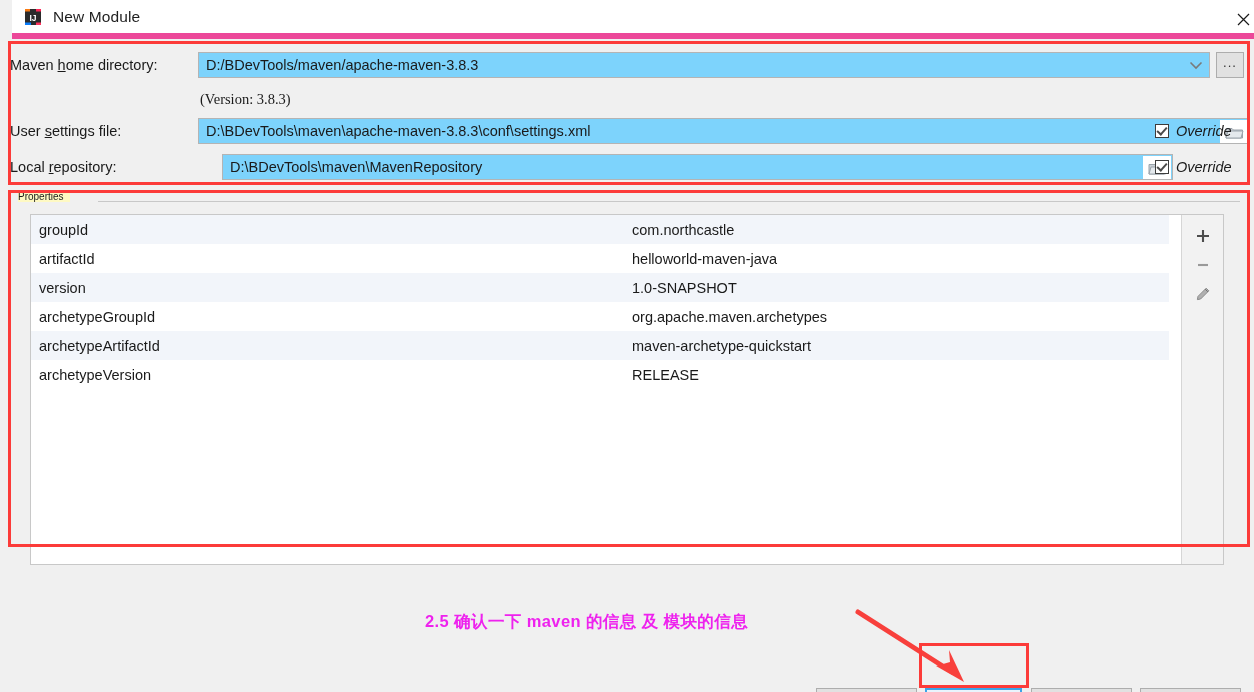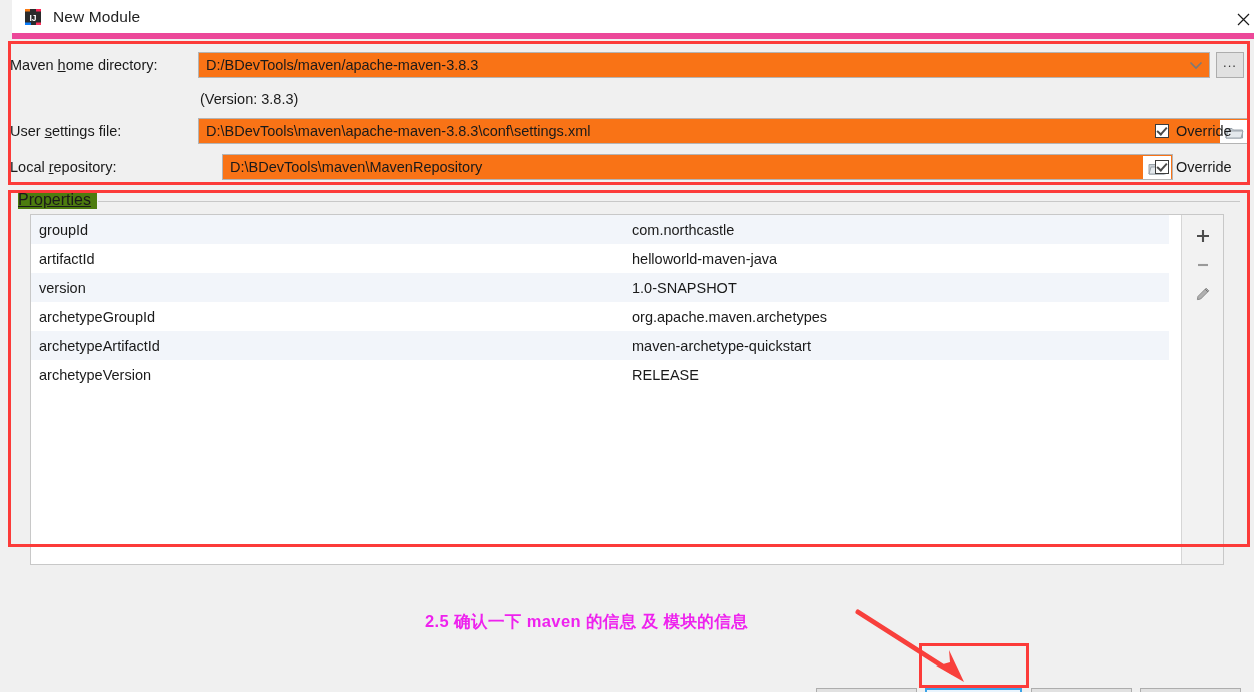--- a/index.html
+++ b/index.html
@@ -73,21 +73,21 @@
   }
   .flabel {
     font-size: 14.5px;
     color: #1a1a1a;
     white-space: nowrap;
   }
   .flabel u { text-decoration: underline; }
 
   .tfield {
     position: absolute;
-    background: #f97316;
+    background: #7dd3fc;
     border: 1px solid #b4b4b4;
     box-sizing: border-box;
     height: 26px;
     display: flex;
     align-items: center;
     font-size: 14.5px;
     color: #1a1a1a;
     padding-left: 7px;
     overflow: hidden;
     white-space: nowrap;
@@ -136,42 +136,43 @@
     left: 3px; top: 0px;
     width: 4px; height: 8px;
     border: solid #4a4a4a;
     border-width: 0 2px 2px 0;
     transform: rotate(42deg);
   }
   .cblabel {
     margin-left: 7px;
     font-size: 14.5px;
     white-space: nowrap;
+    font-style: italic;
   }
   #version-note {
     position: absolute;
     font-size: 14.5px;
     color: #1a1a1a;
+    font-family: Liberation Serif, serif;
   }
 
   
   #props-group {
     position: absolute;
     left: 14px; top: 152px;
     width: 1226px; height: 390px;
   }
   #props-legend {
     position: absolute;
     left: 4px; top: 0;
-    font-size: 16px;
-    color: #1a1a1a;
-    background: #4d7c0f;
+    font-size: 10px;
+    color: #1a1a1a;
+    background: #fef9c3;
     padding-right: 6px;
     z-index: 2;
-    text-decoration: underline;
   }
   #props-line {
     position: absolute;
     left: 84px; top: 10px;
     right: 0;
     height: 1px;
     background: #c8c8c8;
   }
   #props-body {
     position: absolute;

